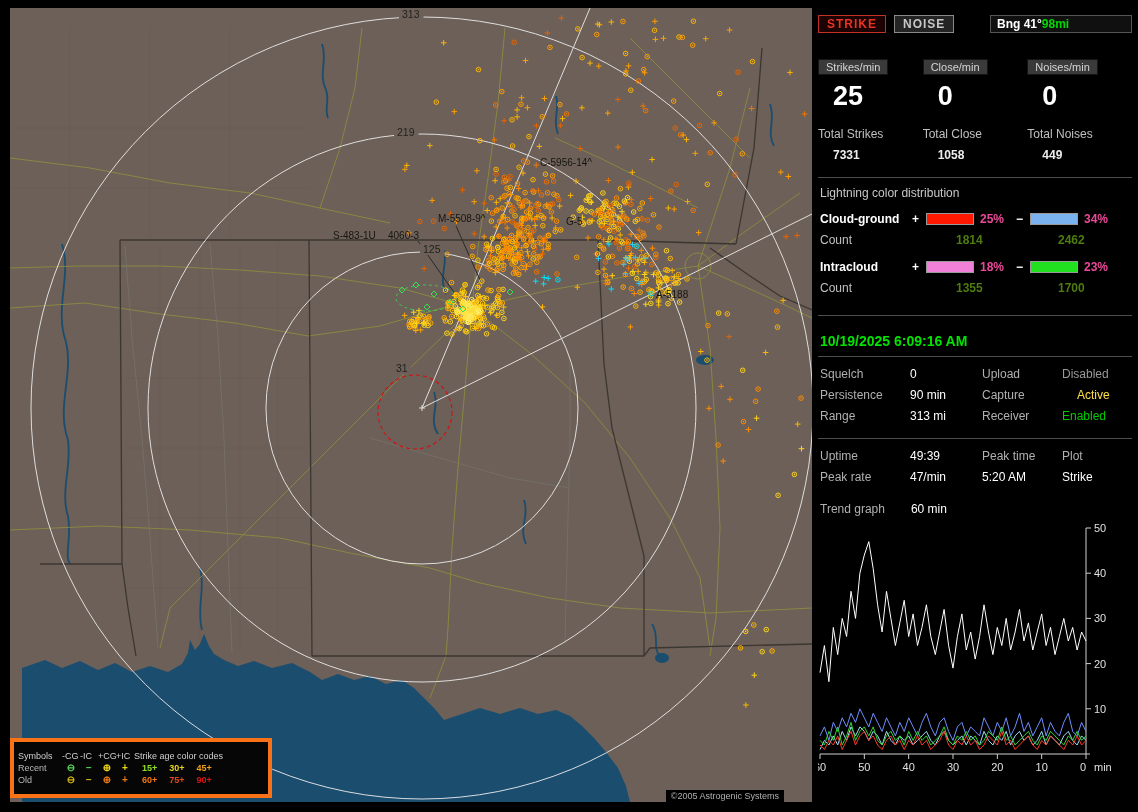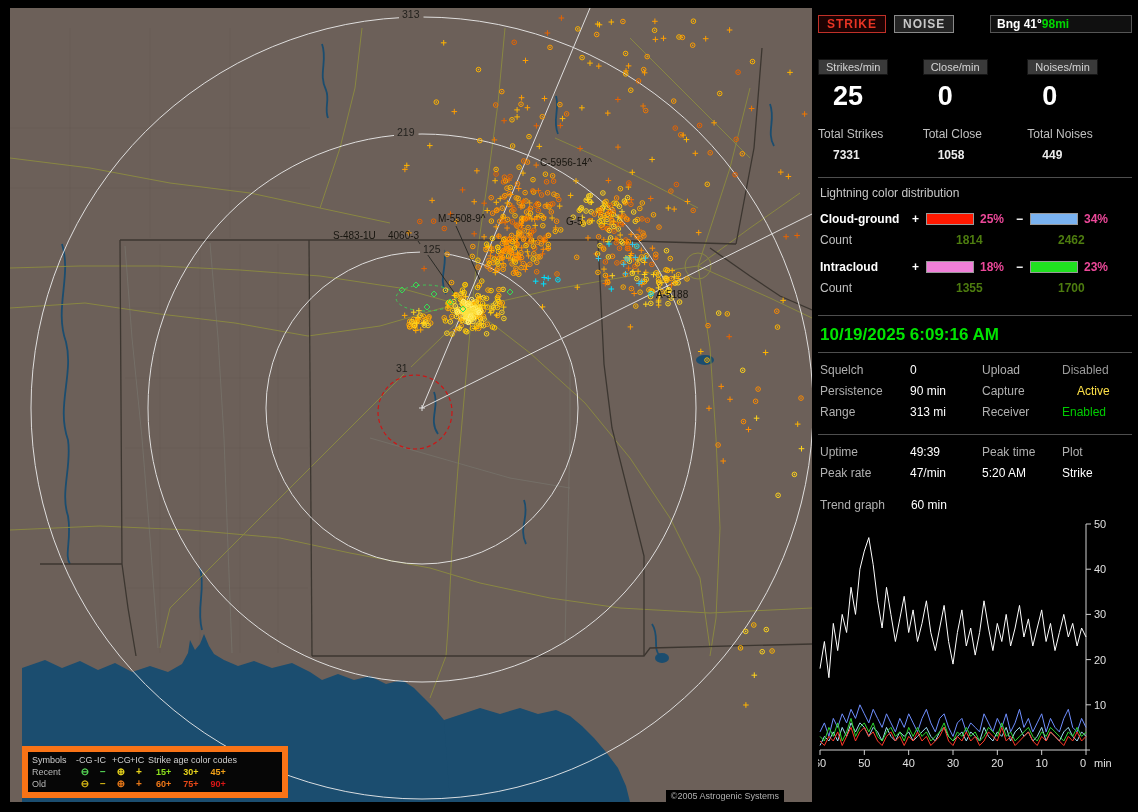--- a/index.html
+++ b/index.html
@@ -2,22 +2,22 @@
 <html><head>
 <meta charset="utf-8">
 <style>
   html,body{margin:0;padding:0;background:#000;}
   body{width:1138px;height:812px;position:relative;overflow:hidden;
        font-family:"Liberation Sans",sans-serif;}
   .screen{position:absolute;inset:0;}
 
   
   .map{position:absolute;left:10px;top:8px;width:802px;height:794px;background:#6c6059;}
-  .legend{position:absolute;left:12px;bottom:4px;width:246px;background:#060606;
-          border:6px solid #f97316;font-size:9px;color:#b8b8b8;padding:2px 4px;line-height:12px;}
+  .legend{position:absolute;left:0;bottom:4px;width:246px;background:#060606;
+          border:4px solid #f97316;font-size:9px;color:#b8b8b8;padding:8px 4px;line-height:12px;}
   .legend-row{display:grid;grid-template-columns:44px 18px 18px 18px 18px 1fr;align-items:center;}
   .legend-head{color:#cfcfcf;}
   .lg-sym{font-weight:bold;text-align:center;font-size:10px;}
   .lg-ages{display:flex;gap:12px;padding-left:8px;font-weight:bold;}
   .copyright{position:absolute;right:28px;bottom:0;background:#000;color:#b0b0b0;
              font-size:9px;padding:1px 5px;}
 
   
   .sidebar{position:absolute;left:818px;top:0;width:314px;height:812px;color:#c0c0c0;font-size:12px;}
   .topbar{display:flex;align-items:center;margin-top:15px;}
@@ -42,21 +42,21 @@
   .dist-line{display:grid;grid-template-columns:92px 14px 50px 40px 14px 50px 38px;align-items:center;height:18px;padding-left:2px;}
   .dist-label{color:#fff;font-weight:bold;}
   .sign{color:#fff;font-weight:bold;}
   .bar{width:46px;height:10px;border:1px solid #999;background:#151515;display:inline-block;}
   .bar i{display:block;height:100%;width:100%;}
   .pct{color:#ec4899;font-weight:bold;padding-left:4px;}
   .dist-count{display:grid;grid-template-columns:104px 102px 1fr;align-items:center;height:24px;padding-left:2px;}
   .c-val{color:#4d7c0f;font-weight:bold;margin-left:32px;}
   .dist-block + .dist-block{margin-top:6px;}
 
-  .datetime{color:#00e400;font-weight:bold;font-size:17px;margin:9px 0 7px 2px;}
+  .datetime{color:#00e400;font-weight:bold;font-size:14px;margin:17px 0 7px 2px;}
   .grid4{display:grid;grid-template-columns:90px 72px 80px 1fr;row-gap:7px;margin-top:10px;padding-left:2px;}
   .lab{color:#b0b0b0;}
   .val{color:#fff;}
   .trend-head{margin-top:18px;display:flex;gap:26px;padding-left:2px;}
   .trend-svg{display:block;margin-top:6px;}
 </style>
 </head>
 <body>
 
 <div class="screen">

